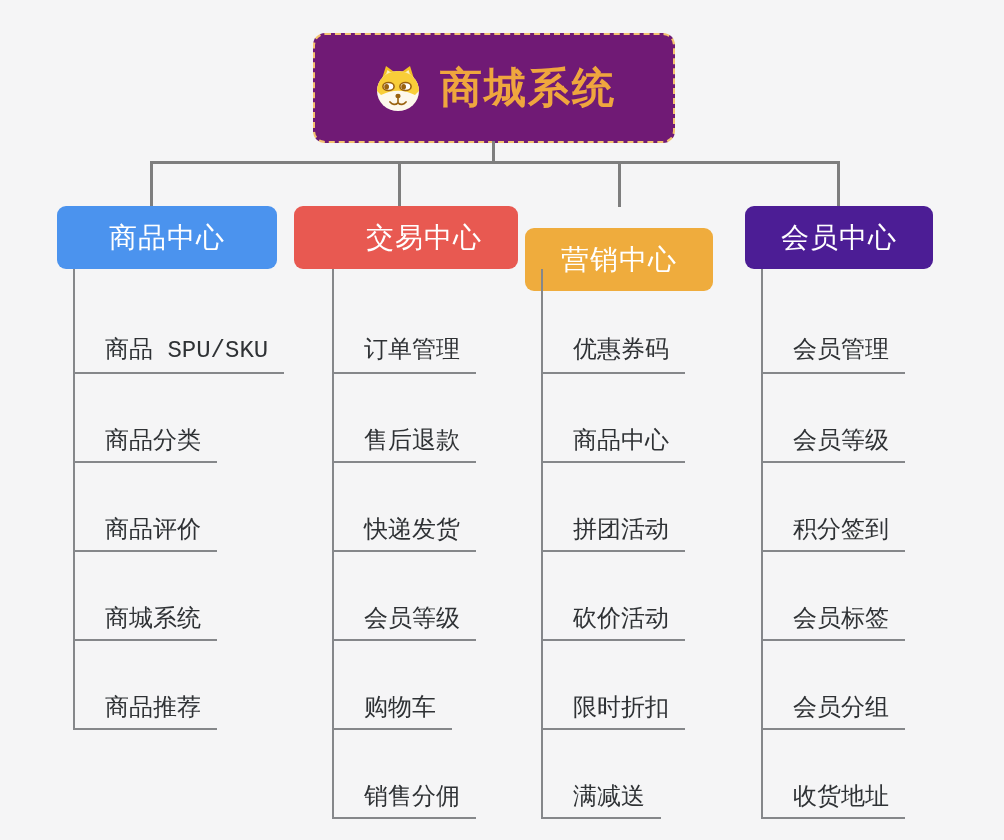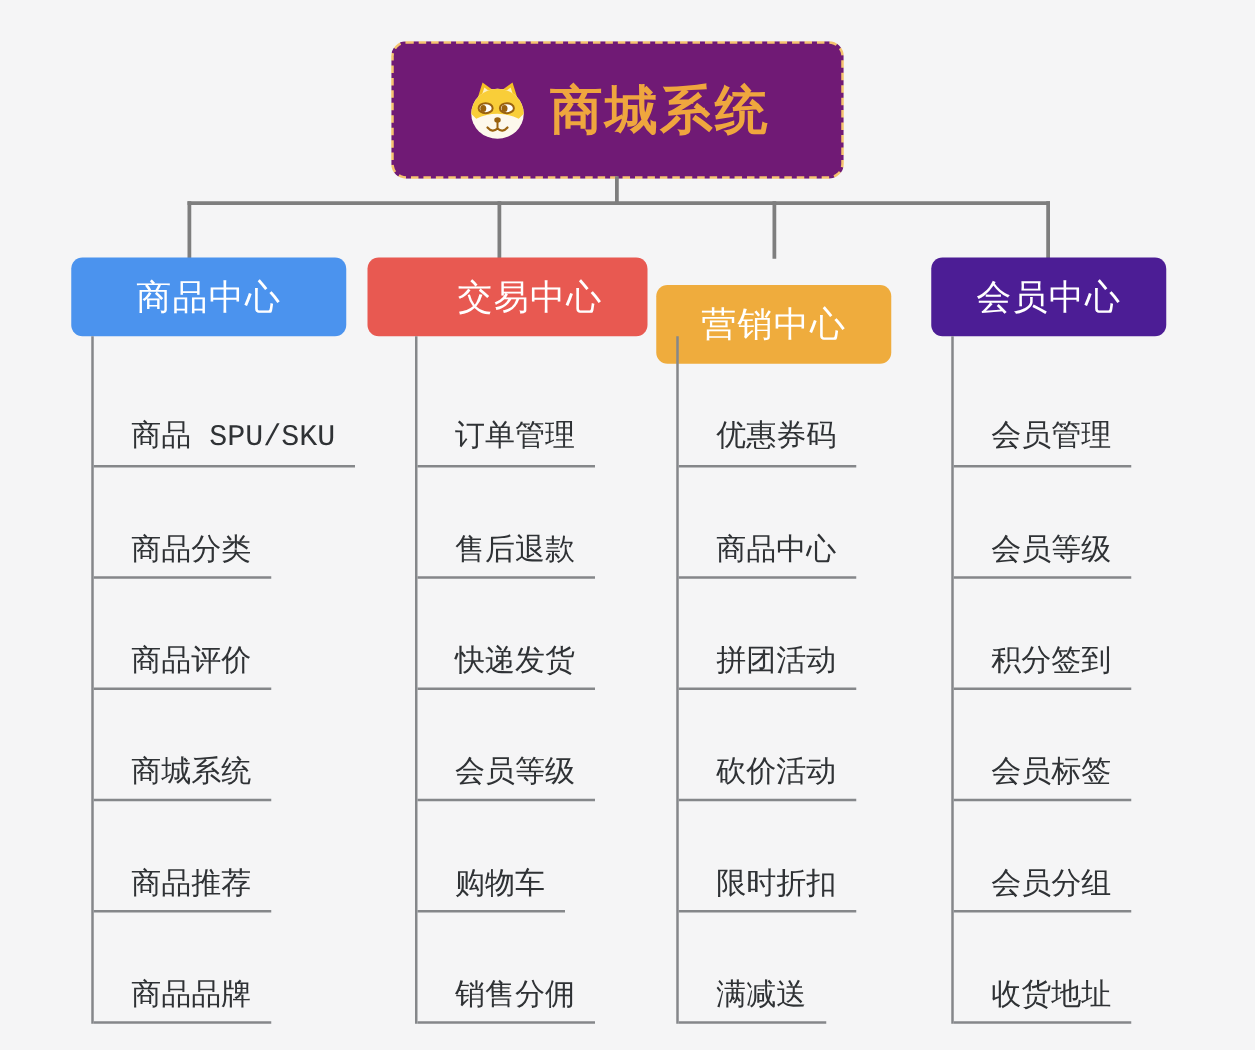--- a/index.html
+++ b/index.html
@@ -143,23 +143,20 @@
       </div>
     <div class="leaf">
         <span>商品评价</span>
       </div>
     <div class="leaf">
         <span>商城系统</span>
       </div>
     <div class="leaf">
         <span>商品推荐</span>
       </div>
-    <div class="leaf">
-        <span>商品品牌</span>
-      </div>
   </div>
 
   <div class="branch-node bn-1" style="background-color: rgb(232, 89, 81);">
     <span>交易中心</span>
   </div>
   <div class="leaf-col lc-1">
     <div class="leaf">
         <span>订单管理</span>
       </div>
     <div class="leaf">

